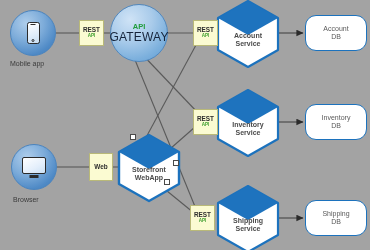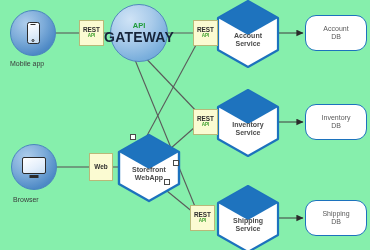--- a/index.html
+++ b/index.html
@@ -4,21 +4,21 @@
 <style>
   html, body {
     margin: 0;
     padding: 0;
     background: #ffffff;
   }
   #canvas {
     position: relative;
     width: 370px;
     height: 250px;
-    background: #86efac;
+    background: #a3a3a3;
     overflow: hidden;
     font-family: "Liberation Sans", sans-serif;
   }
   #wires {
     position: absolute;
     left: 0;
     top: 0;
     width: 370px;
     height: 250px;
     pointer-events: none;
@@ -114,22 +114,22 @@
     justify-content: center;
     z-index: 5;
     line-height: 1.05;
   }
   .gw-api {
     font-size: 7.5px;
     font-weight: bold;
     color: #1f9c3a;
   }
   .gw-name {
-    font-size: 14px;
-    font-weight: bold;
+    font-size: 12px;
+    font-weight: normal;
     color: #16243a;
     letter-spacing: .2px;
   }
 
   
   .tag {
     position: absolute;
     background: #fbfbd2;
     border: 1px solid #b9b978;
     box-sizing: border-box;

